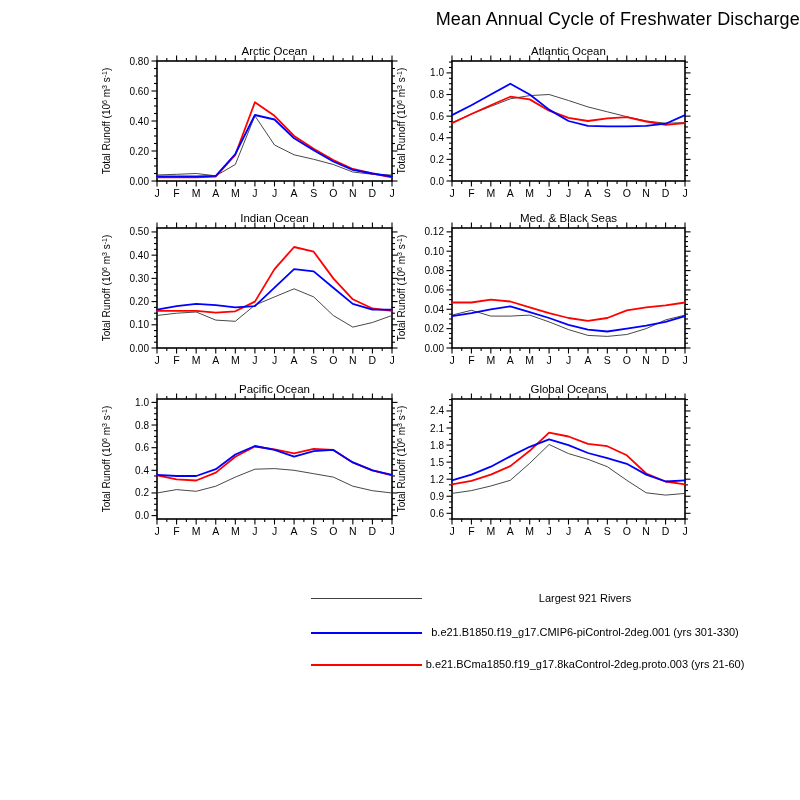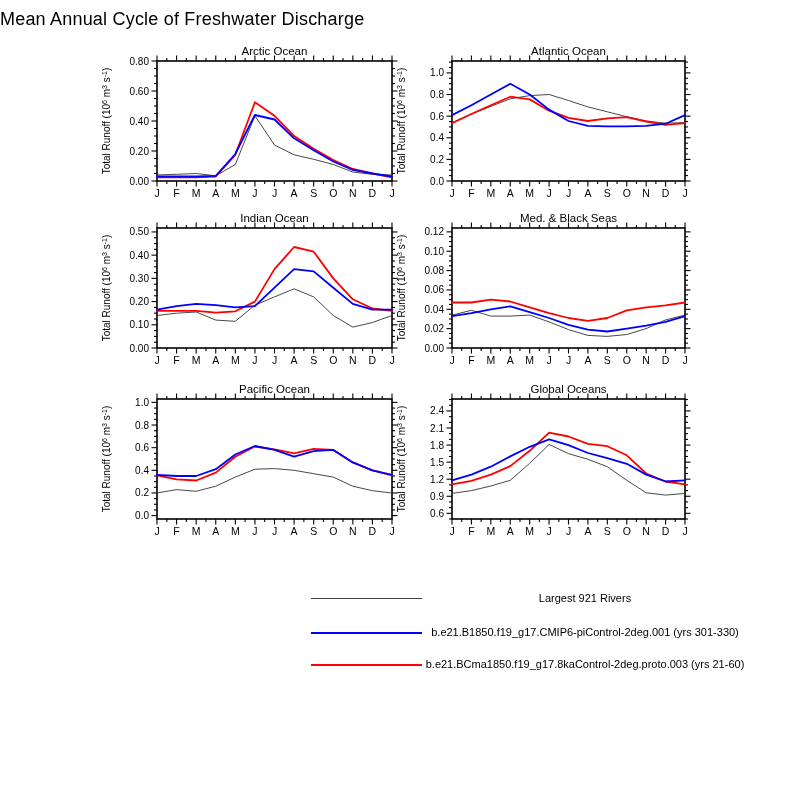--- a/index.html
+++ b/index.html
@@ -1,18 +1,18 @@
 <!DOCTYPE html>
 <html><head>
 <meta charset="utf-8">
 <style>
   html,body{margin:0;padding:0;background:#fff;}
   .page{position:relative;width:800px;height:800px;background:#ffffff;overflow:hidden;
         font-family:"Liberation Sans",sans-serif;color:#000;}
-  .main-title{position:absolute;top:9px;left:0;width:800px;text-align:left;
+  .main-title{position:absolute;top:9px;left:0;width:800px;text-align:right;
               font-size:18px;letter-spacing:0.2px;color:#000;}
   svg.chart{position:absolute;width:340px;height:178px;overflow:visible;}
   svg text{font-family:"Liberation Sans",sans-serif;fill:#000;}
   .legend{position:absolute;left:4px;top:0;width:695px;height:800px;pointer-events:none;}
   .legend-entry{position:absolute;left:0;width:800px;height:17px;}
   .legend-line{position:absolute;left:307px;top:8px;width:111px;height:1.5px;background:#000;}
   .legend-entry.e0 .legend-line{height:1px;}
   .legend-entry.e1 .legend-line{height:2px;}
   .legend-label{position:absolute;left:420px;top:0;width:322px;text-align:center;
                 font-size:11px;line-height:17px;white-space:nowrap;color:#000;}

